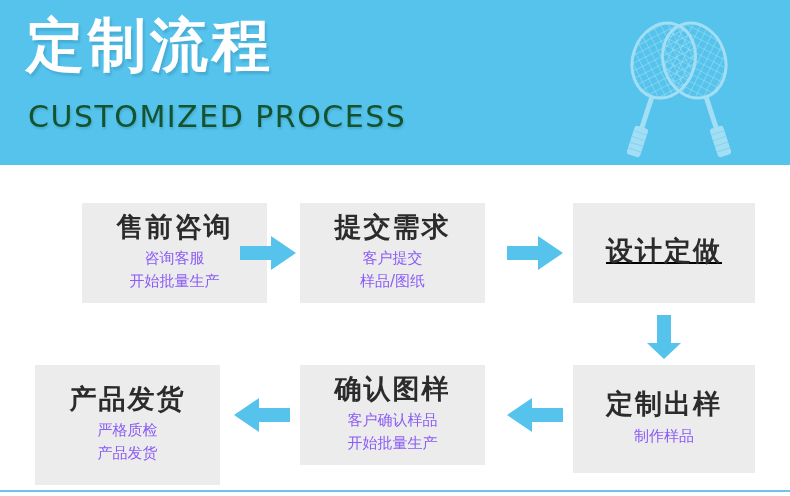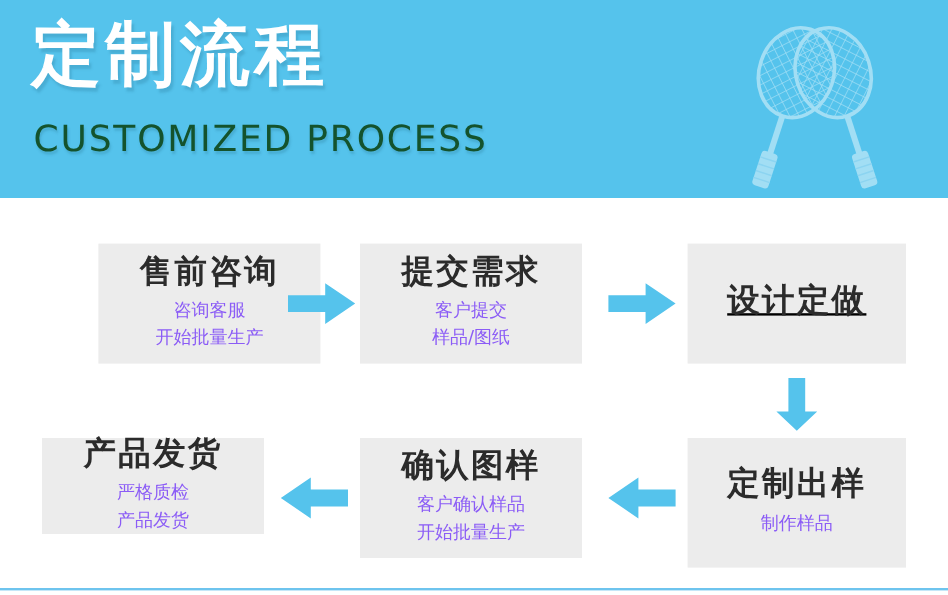--- a/index.html
+++ b/index.html
@@ -95,21 +95,21 @@
     color: #8b5cf6;
     line-height: 1.5;
     white-space: nowrap;
   }
 
   
   .box-r1c1 { left: 35px;  top: 38px; width: 185px; height: 100px; margin-left: 47px; }
   .box-r1c2 { left: 300px; top: 38px; width: 185px; height: 100px; }
   .box-r1c3 { left: 573px; top: 38px; width: 182px; height: 100px; text-decoration: underline; }
   
-  .box-r2c1 { left: 35px;  top: 200px; width: 185px; height: 80px; }
+  .box-r2c1 { left: 35px;  top: 200px; width: 185px; height: 120px; }
   .box-r2c2 { left: 300px; top: 200px; width: 185px; height: 100px; }
   .box-r2c3 { left: 573px; top: 200px; width: 182px; height: 108px; }
 
   
   .arrow {
     position: absolute;
   }
   .arrow svg { display: block; }
 
   .arrow-h { width: 60px; height: 40px; }

